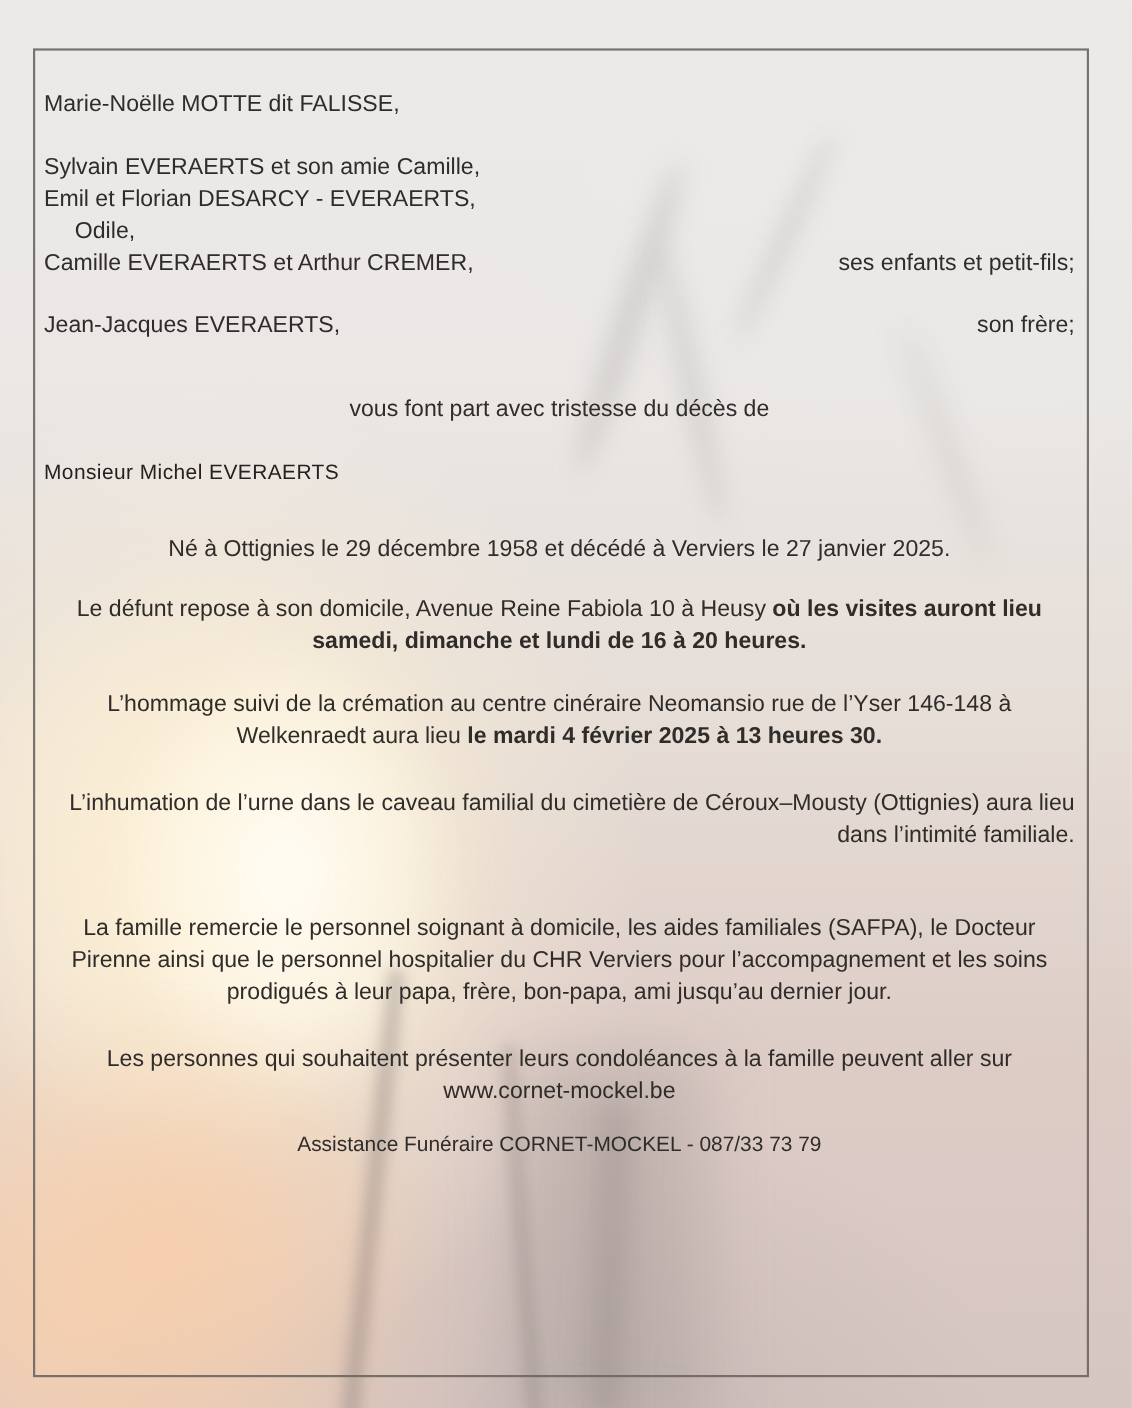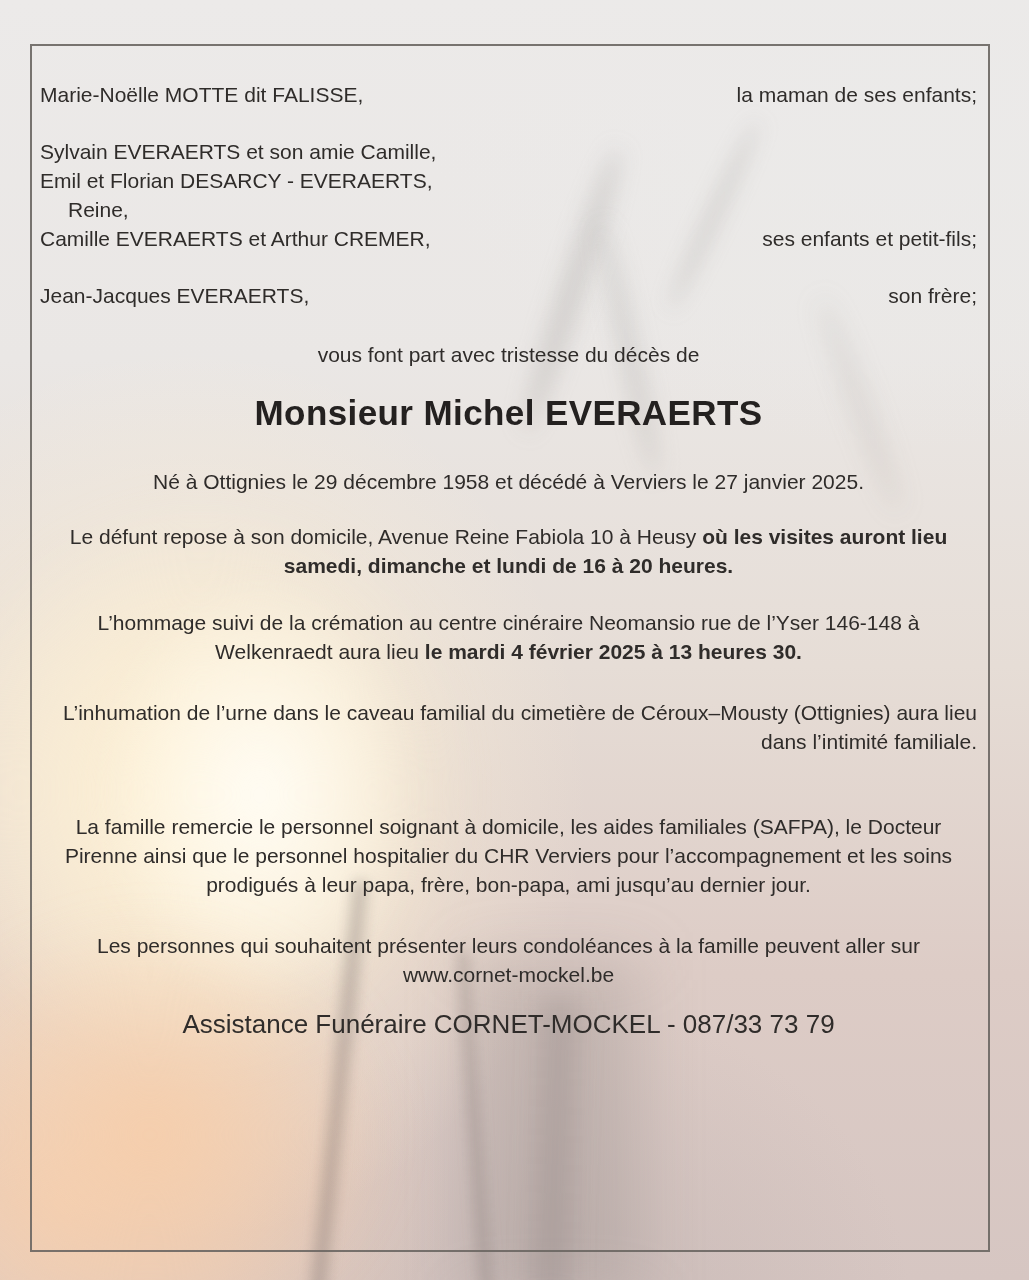--- a/index.html
+++ b/index.html
@@ -75,33 +75,33 @@
   }
   .row {
     display: flex;
     justify-content: space-between;
     align-items: center;
   }
   .indent { padding-left: 28px; }
   .center { text-align: center; }
   .title {
     margin: 0;
-    text-align: center;
-    font-size: 35px;
+    text-align: left;
+    font-size: 19px;
     line-height: 36px;
-    font-weight: 700;
+    font-weight: 400;
     color: #242120;
     letter-spacing: 0.4px;
   }
   .bold { font-weight: 700; }
-  .footer-line { font-size: 26px; line-height: 26px; }
+  .footer-line { font-size: 19px; line-height: 26px; }
 
   
   .mb-28 { margin-bottom: 28px; }
-  .mb-30 { margin-bottom: 30px; }
+  .mb-30 { margin-bottom: 47px; }
   .mb-26 { margin-bottom: 26px; }
   .mb-36 { margin-bottom: 36px; }
   .mb-32 { margin-bottom: 32px; }
   .mb-56 { margin-bottom: 56px; text-align: right; }
   .mb-22 { margin-bottom: 22px; }
 </style>
 </head>
 <body>
 
 <div class="page">
@@ -118,27 +118,26 @@
   <div class="bg-el wisp3"></div>
   <div class="bg-el wisp4"></div>
 
   <div class="frame"></div>
 
   <div class="content">
 
 
     <div class="row mb-28">
       <span>Marie-Noëlle MOTTE dit FALISSE,</span>
-      <span>la maman de ses enfants;</span>
     </div>
 
     <div class="mb-28">
       <p>Sylvain EVERAERTS et son amie Camille,</p>
       <p>Emil et Florian DESARCY - EVERAERTS,</p>
-      <p class="indent">Reine,</p>
+      <p class="indent">Odile,</p>
       <div class="row">
         <span>Camille EVERAERTS et Arthur CREMER,</span>
         <span>ses enfants et petit-fils;</span>
       </div>
     </div>
 
     <div class="row mb-30">
       <span>Jean-Jacques EVERAERTS,</span>
       <span>son frère;</span>
     </div>

